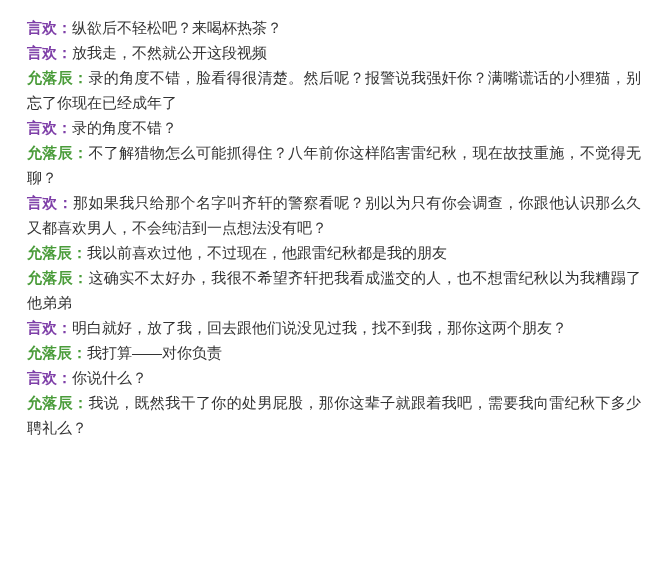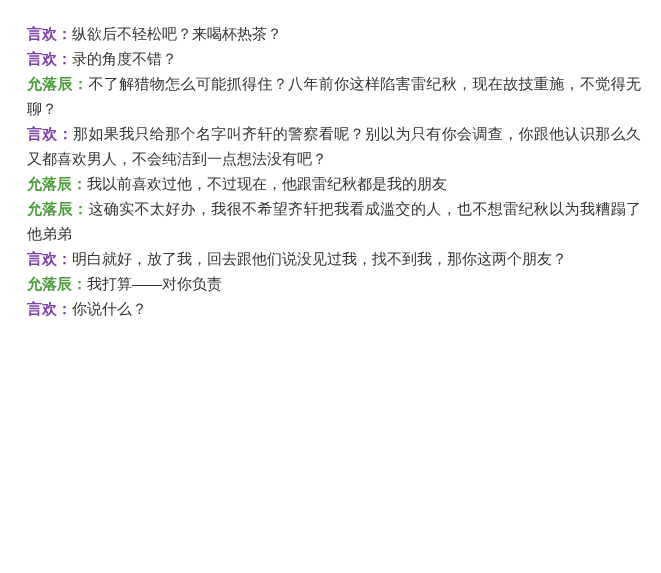--- a/index.html
+++ b/index.html
@@ -8,21 +8,21 @@
     background: #ffffff;
   }
   body {
     width: 661px;
     height: 573px;
     overflow: hidden;
   }
   .dialogue {
     box-sizing: border-box;
     width: 661px;
-    padding: 21px 20px 0 27px;
+    padding: 15px 20px 0 27px;
     font-family: "Liberation Sans", sans-serif;
     font-size: 15px;
     line-height: 25px;
     color: #333333;
     text-align: justify;
     text-justify: inter-ideograph;
   }
   .line {
     margin: 0;
     padding: 0;
@@ -32,32 +32,35 @@
   }
 </style>
 </head>
 <body>
 
 <main class="dialogue" style="color: rgb(51, 51, 51); background: rgb(255, 255, 255);">
 
     <p class="line"><span class="speaker" style="color: rgb(126, 63, 168);">言欢：</span><span class="dialogue-text">纵欲后不轻松吧？来喝杯热茶？</span></p>
 
 
+    <p class="line"><span class="speaker" style="color: rgb(126, 63, 168);">言欢：</span><span class="dialogue-text">放我走，不然就公开这段视频</span></p>
 
+    <p class="line"><span class="speaker" style="color: rgb(74, 156, 58);">允落辰：</span><span class="dialogue-text">录的角度不错，脸看得很清楚。然后呢？报警说我强奸你？满嘴谎话的小狸猫，别忘了你现在已经成年了</span></p>
 
     <p class="line"><span class="speaker" style="color: rgb(126, 63, 168);">言欢：</span><span class="dialogue-text">录的角度不错？</span></p>
 
     <p class="line"><span class="speaker" style="color: rgb(74, 156, 58);">允落辰：</span><span class="dialogue-text">不了解猎物怎么可能抓得住？八年前你这样陷害雷纪秋，现在故技重施，不觉得无聊？</span></p>
 
     <p class="line"><span class="speaker" style="color: rgb(126, 63, 168);">言欢：</span><span class="dialogue-text">那如果我只给那个名字叫齐轩的警察看呢？别以为只有你会调查，你跟他认识那么久又都喜欢男人，不会纯洁到一点想法没有吧？</span></p>
 
     <p class="line"><span class="speaker" style="color: rgb(74, 156, 58);">允落辰：</span><span class="dialogue-text">我以前喜欢过他，不过现在，他跟雷纪秋都是我的朋友</span></p>
 
 
     <p class="line"><span class="speaker" style="color: rgb(74, 156, 58);">允落辰：</span><span class="dialogue-text">这确实不太好办，我很不希望齐轩把我看成滥交的人，也不想雷纪秋以为我糟蹋了他弟弟</span></p>
 
     <p class="line"><span class="speaker" style="color: rgb(126, 63, 168);">言欢：</span><span class="dialogue-text">明白就好，放了我，回去跟他们说没见过我，找不到我，那你这两个朋友？</span></p>
 
     <p class="line"><span class="speaker" style="color: rgb(74, 156, 58);">允落辰：</span><span class="dialogue-text">我打算——对你负责</span></p>
 
     <p class="line"><span class="speaker" style="color: rgb(126, 63, 168);">言欢：</span><span class="dialogue-text">你说什么？</span></p>
 
+    <p class="line"><span class="speaker" style="color: rgb(74, 156, 58);">允落辰：</span><span class="dialogue-text">我说，既然我干了你的处男屁股，那你这辈子就跟着我吧，需要我向雷纪秋下多少聘礼么？</span></p>
   </main>
 
 </body></html>

